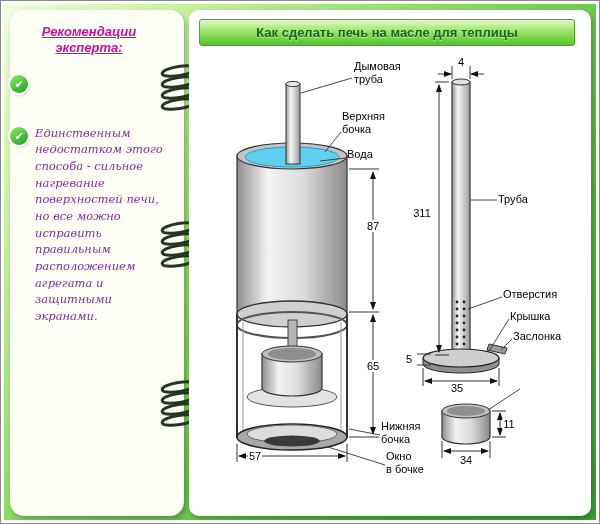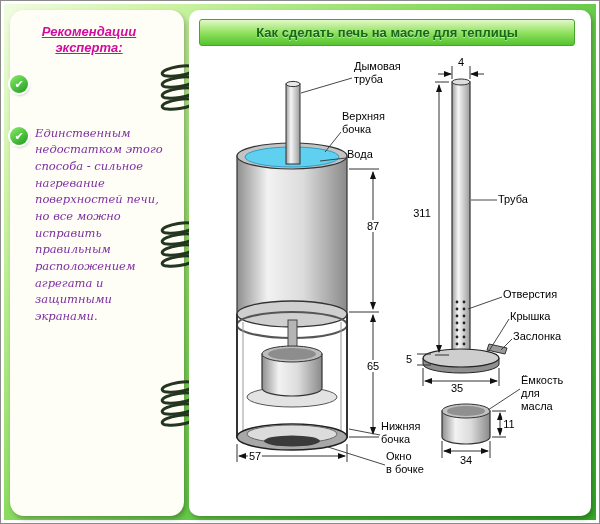--- a/index.html
+++ b/index.html
@@ -204,23 +204,20 @@
 бочка</div>
       <div class="lbl" style="left:158px;top:100px">Вода</div>
       <div class="lbl" style="left:192px;top:372px">Нижняя
 бочка</div>
       <div class="lbl" style="left:197px;top:402px">Окно
 в бочке</div>
       <div class="lbl" style="left:309px;top:145px">Труба</div>
       <div class="lbl" style="left:314px;top:240px">Отверстия</div>
       <div class="lbl" style="left:321px;top:262px">Крышка</div>
       <div class="lbl" style="left:324px;top:282px">Заслонка</div>
-      <div class="lbl" style="left:332px;top:326px">Ёмкость
-для
-масла</div>
 
       <div class="num" style="left:184px;top:178px">87</div>
       <div class="num" style="left:184px;top:318px">65</div>
       <div class="num" style="left:66px;top:408px">57</div>
       <div class="num" style="left:272px;top:14px">4</div>
       <div class="num" style="left:233px;top:165px">311</div>
       <div class="num" style="left:220px;top:311px">5</div>
       <div class="num" style="left:268px;top:340px">35</div>
       <div class="num" style="left:320px;top:376px">11</div>
       <div class="num" style="left:277px;top:412px">34</div>

